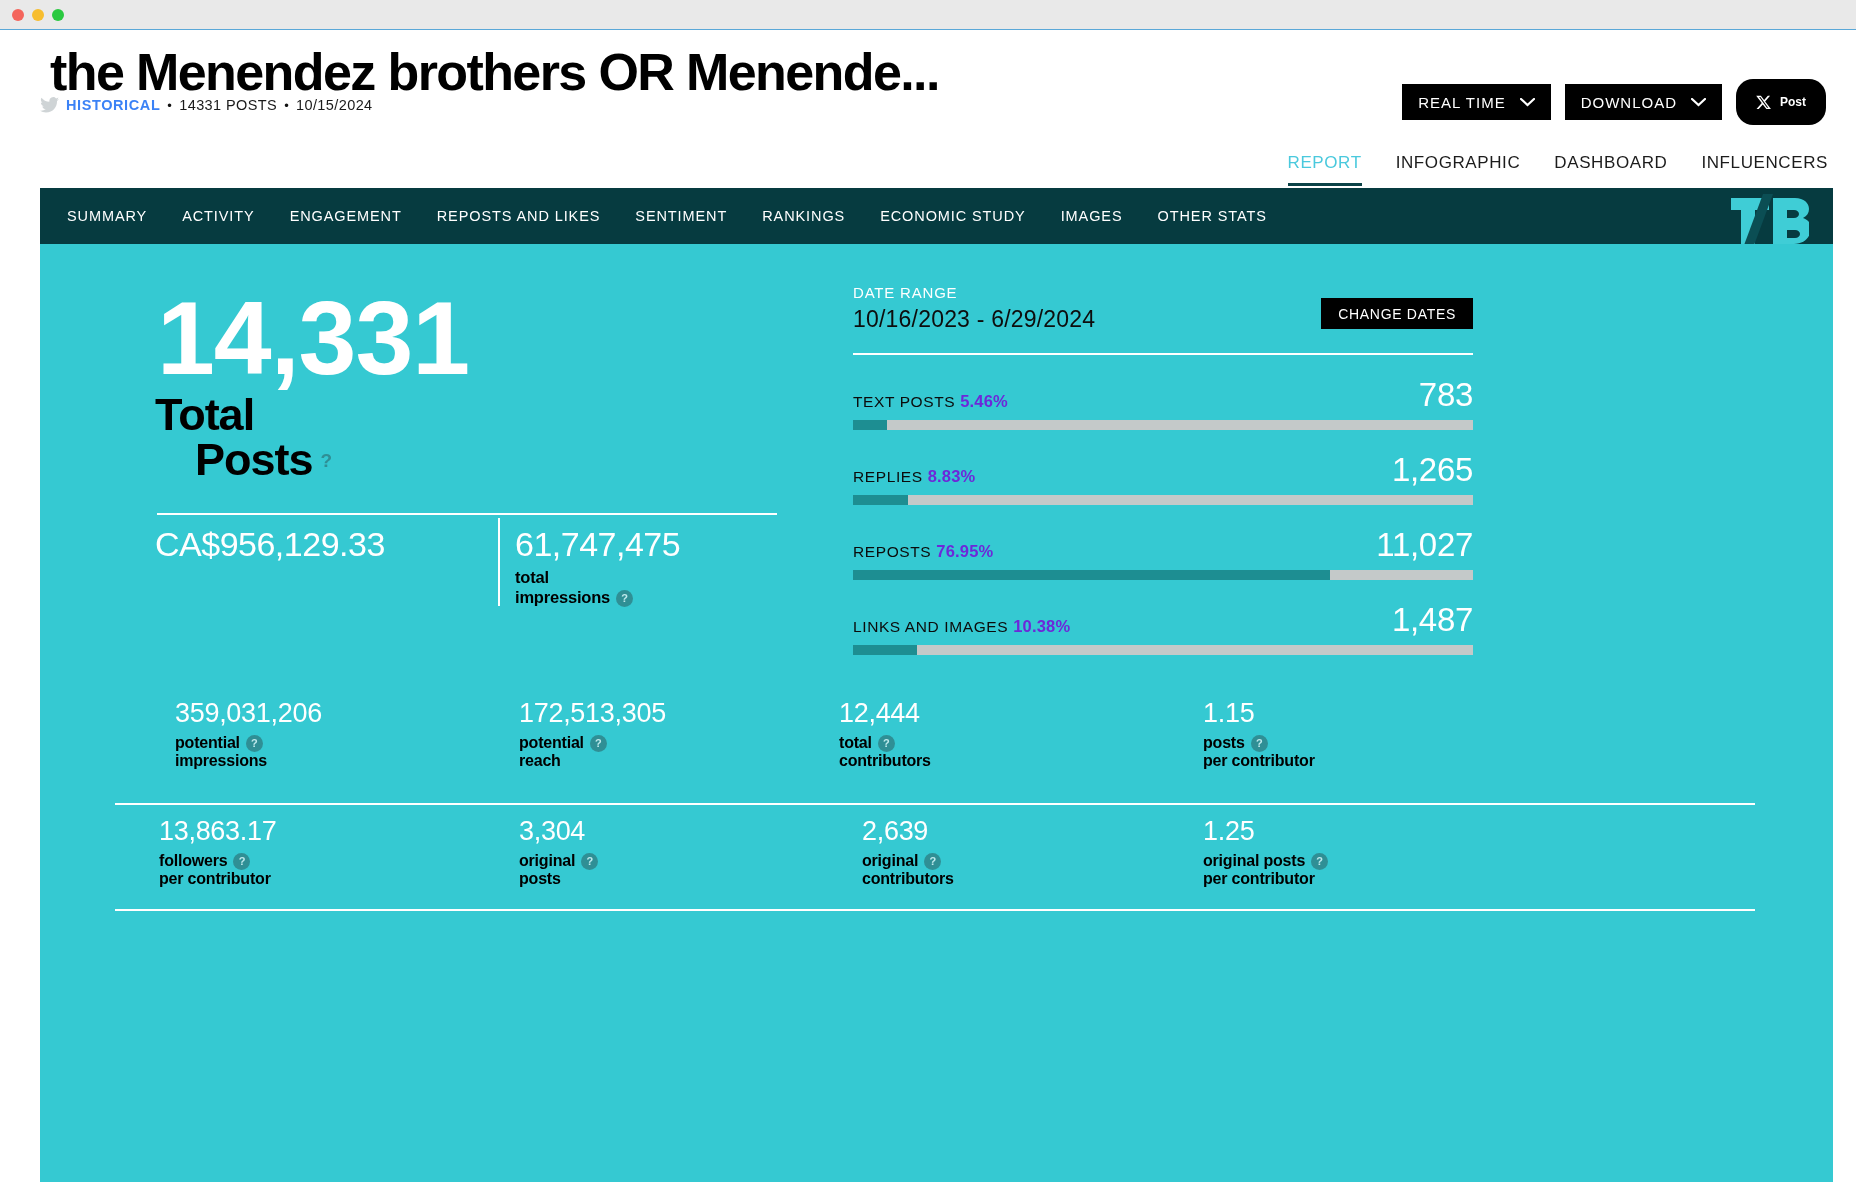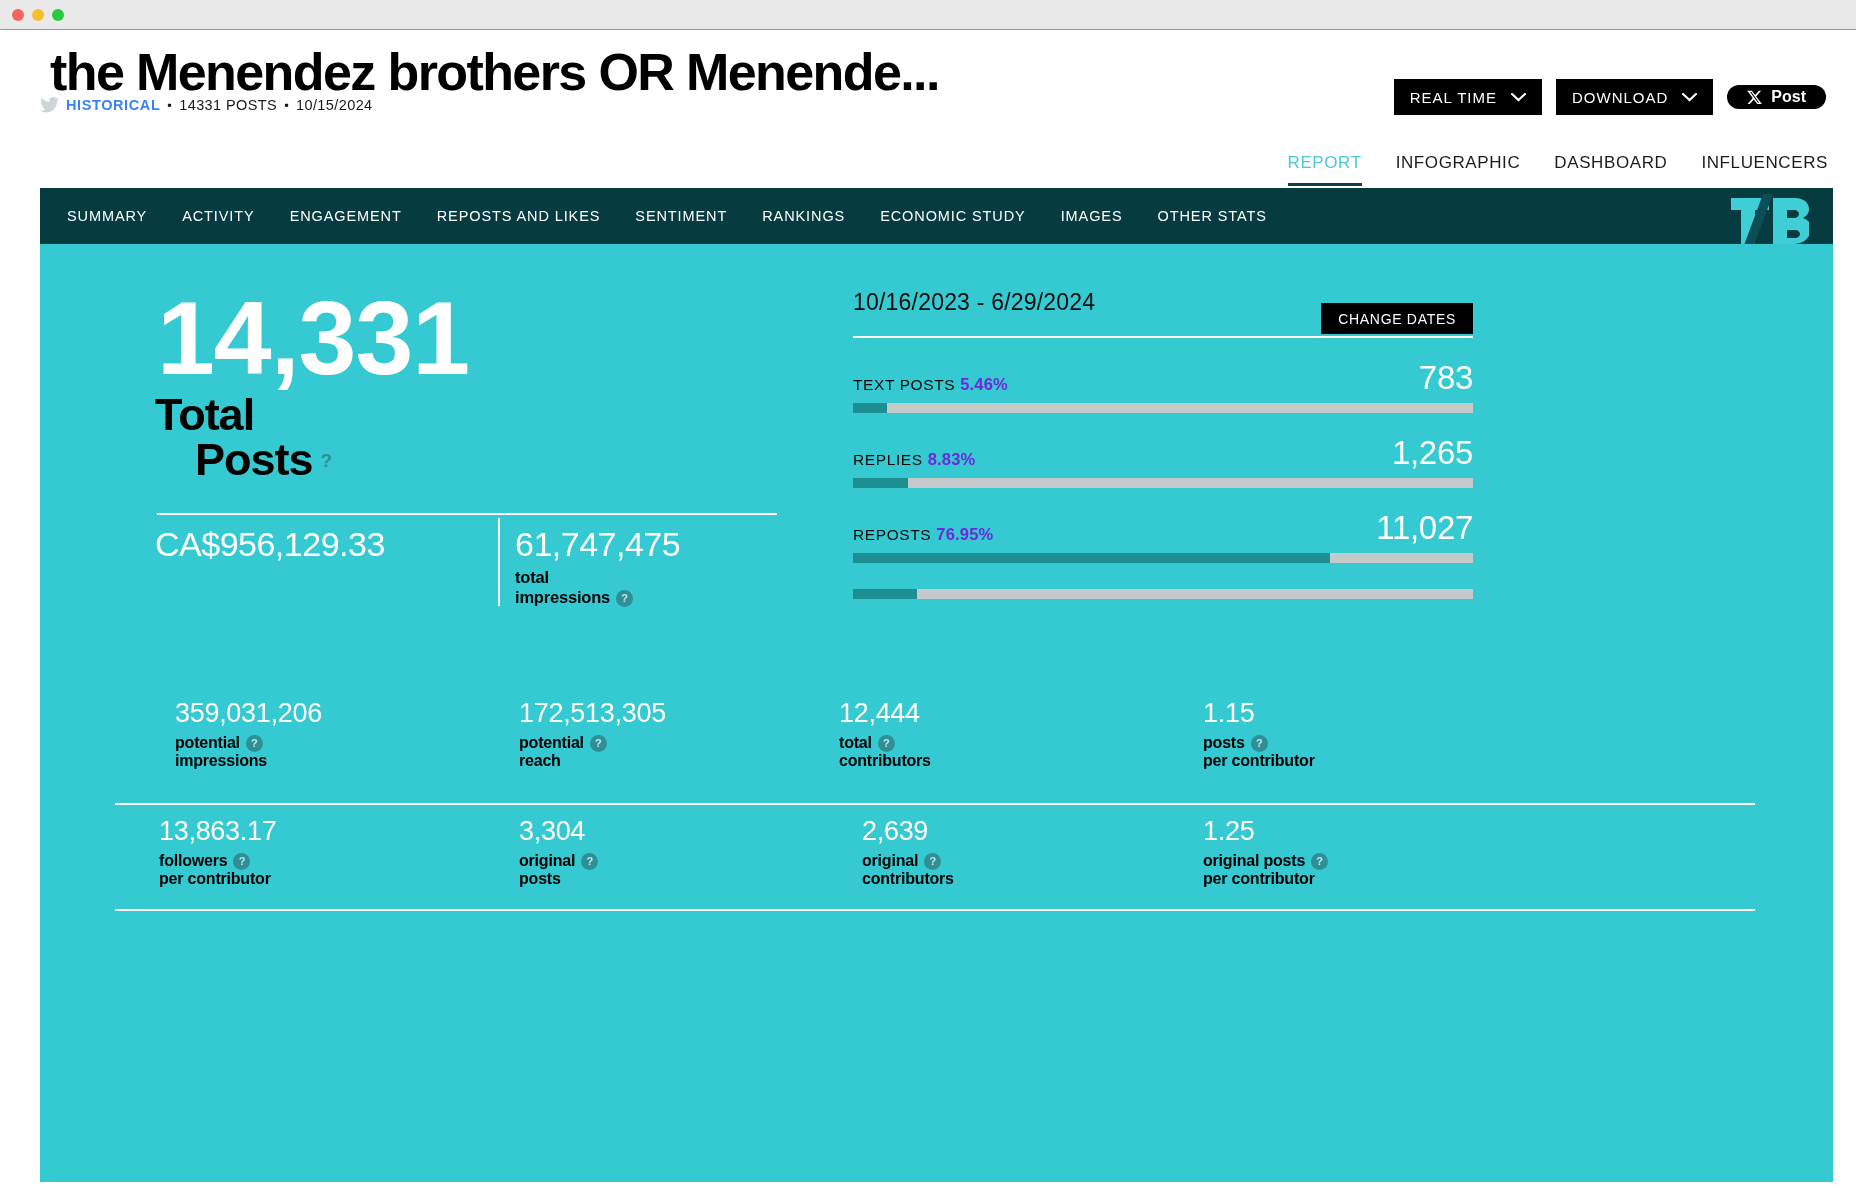--- a/index.html
+++ b/index.html
@@ -51,23 +51,23 @@
     background: #000; color: #fff;
     height: 36px; padding: 0 16px;
     display: flex; align-items: center; gap: 14px;
     font-size: 15px; letter-spacing: 1.0px;
     border: none; cursor: pointer;
     font-family: "Liberation Sans", sans-serif;
   }
   .chev { display:block; }
   .btn-post {
     background: #000; color: #fff;
-    height: 24px; padding: 0 20px; border-radius: 17px;
+    height: 46px; padding: 0 20px; border-radius: 17px;
     display: flex; align-items: center; gap: 9px;
-    font-size: 16px; font-weight: 700; cursor: pointer; border: none;
+    font-size: 12px; font-weight: 700; cursor: pointer; border: none;
     font-family: "Liberation Sans", sans-serif;
   }
 
   
   .viewtabs {
     position: absolute; right: 28px; top: 153px;
     display: flex; align-items: flex-start; gap: 34px;
     font-size: 17px; letter-spacing: .6px;
   }
   .viewtab { color: #1c1c1c; padding-bottom: 10px; cursor: pointer; white-space: nowrap; }
@@ -256,20 +256,21 @@
       <div class="v">61,747,475</div>
       <div class="l">
         <span>total</span><br>
         <span>impressions</span><span class="qmark">?</span>
       </div>
     </div>
   </div>
 
   <div class="rpanel">
     <div style="position:relative;">
+      <div class="daterange-label">DATE RANGE</div>
       <div class="daterange-value">10/16/2023 - 6/29/2024</div>
       <button class="change-dates">CHANGE DATES</button>
     </div>
     <div class="rule-white"></div>
 
     <div class="barblock">
       <div class="bar-head">
         <div class="bar-label">
           <span>TEXT POSTS</span><span class="bar-pct">5.46%</span>
         </div>
@@ -298,20 +299,26 @@
           <span>REPOSTS</span><span class="bar-pct">76.95%</span>
         </div>
         <div class="bar-count">11,027</div>
       </div>
       <div class="bar-track">
         <div class="bar-fill" style="width:76.95%"></div>
       </div>
     </div>
 
     <div class="barblock">
+      <div class="bar-head">
+        <div class="bar-label">
+          <span>LINKS AND IMAGES</span><span class="bar-pct">10.38%</span>
+        </div>
+        <div class="bar-count">1,487</div>
+      </div>
       <div class="bar-track">
         <div class="bar-fill" style="width:10.38%"></div>
       </div>
     </div>
   </div>
 
   <div class="grid">
     <div class="grow">
       <div class="gcell" style="left:60px;">
         <div class="v">359,031,206</div>

